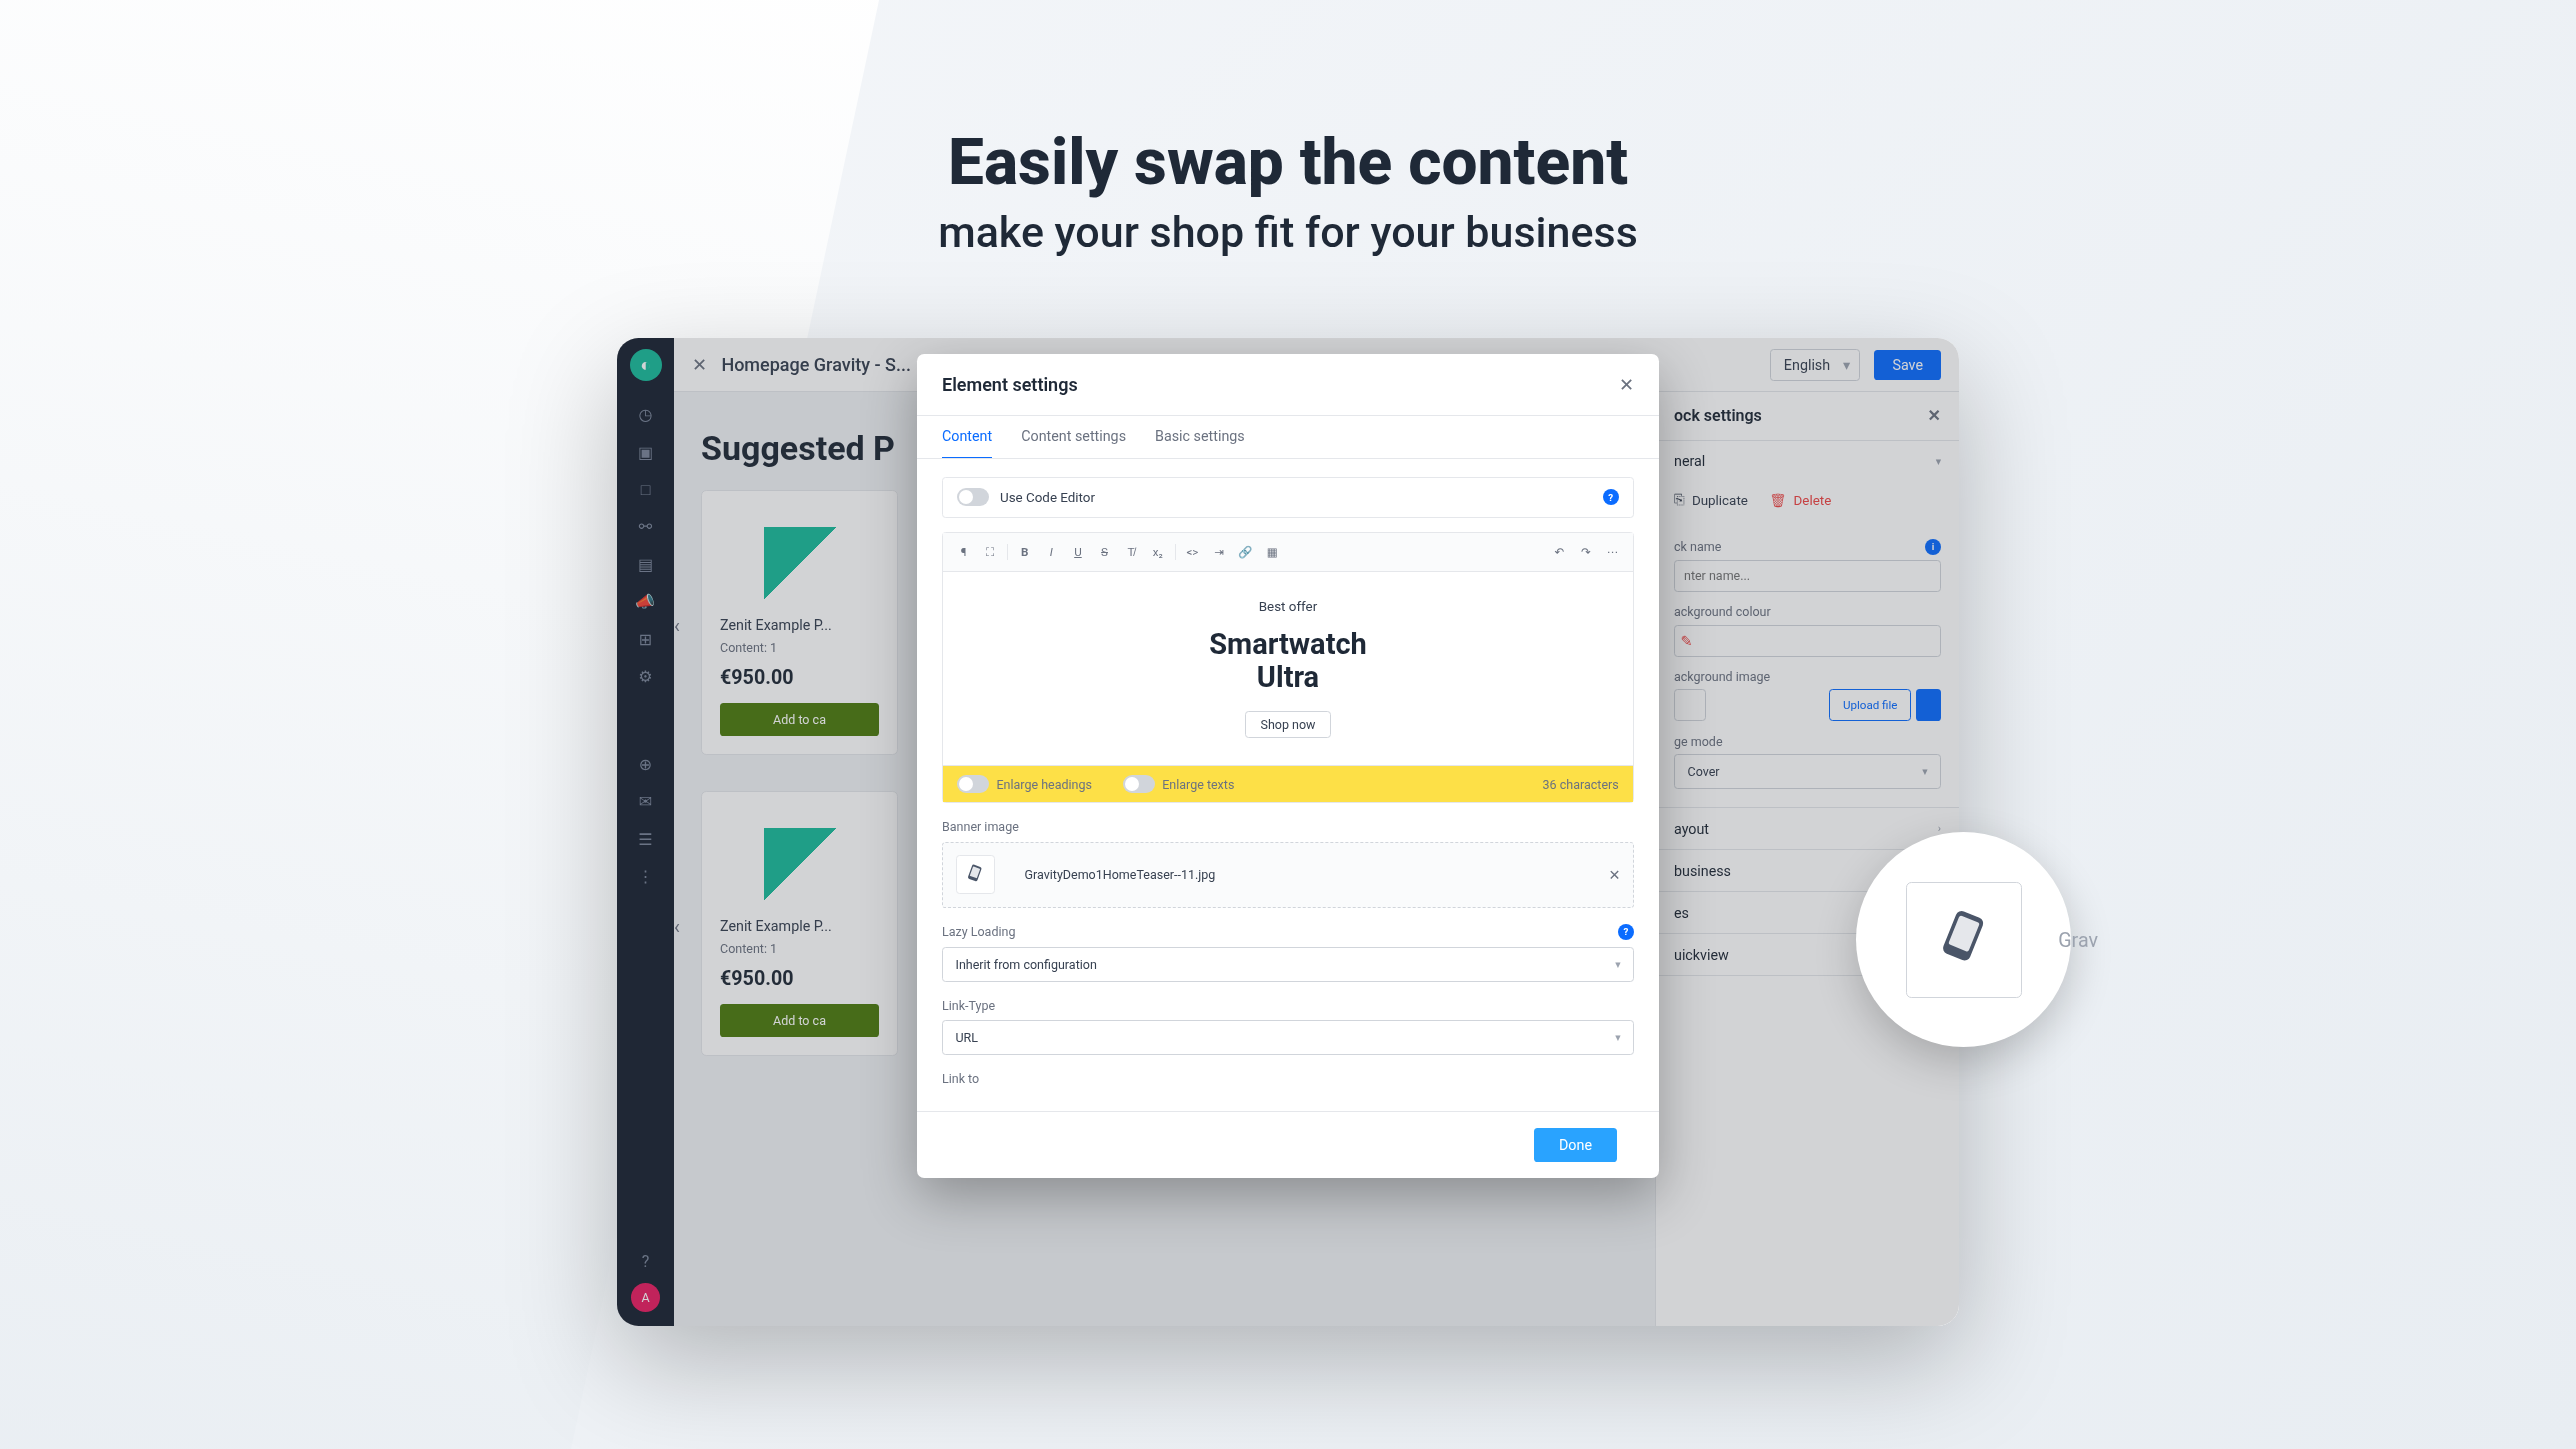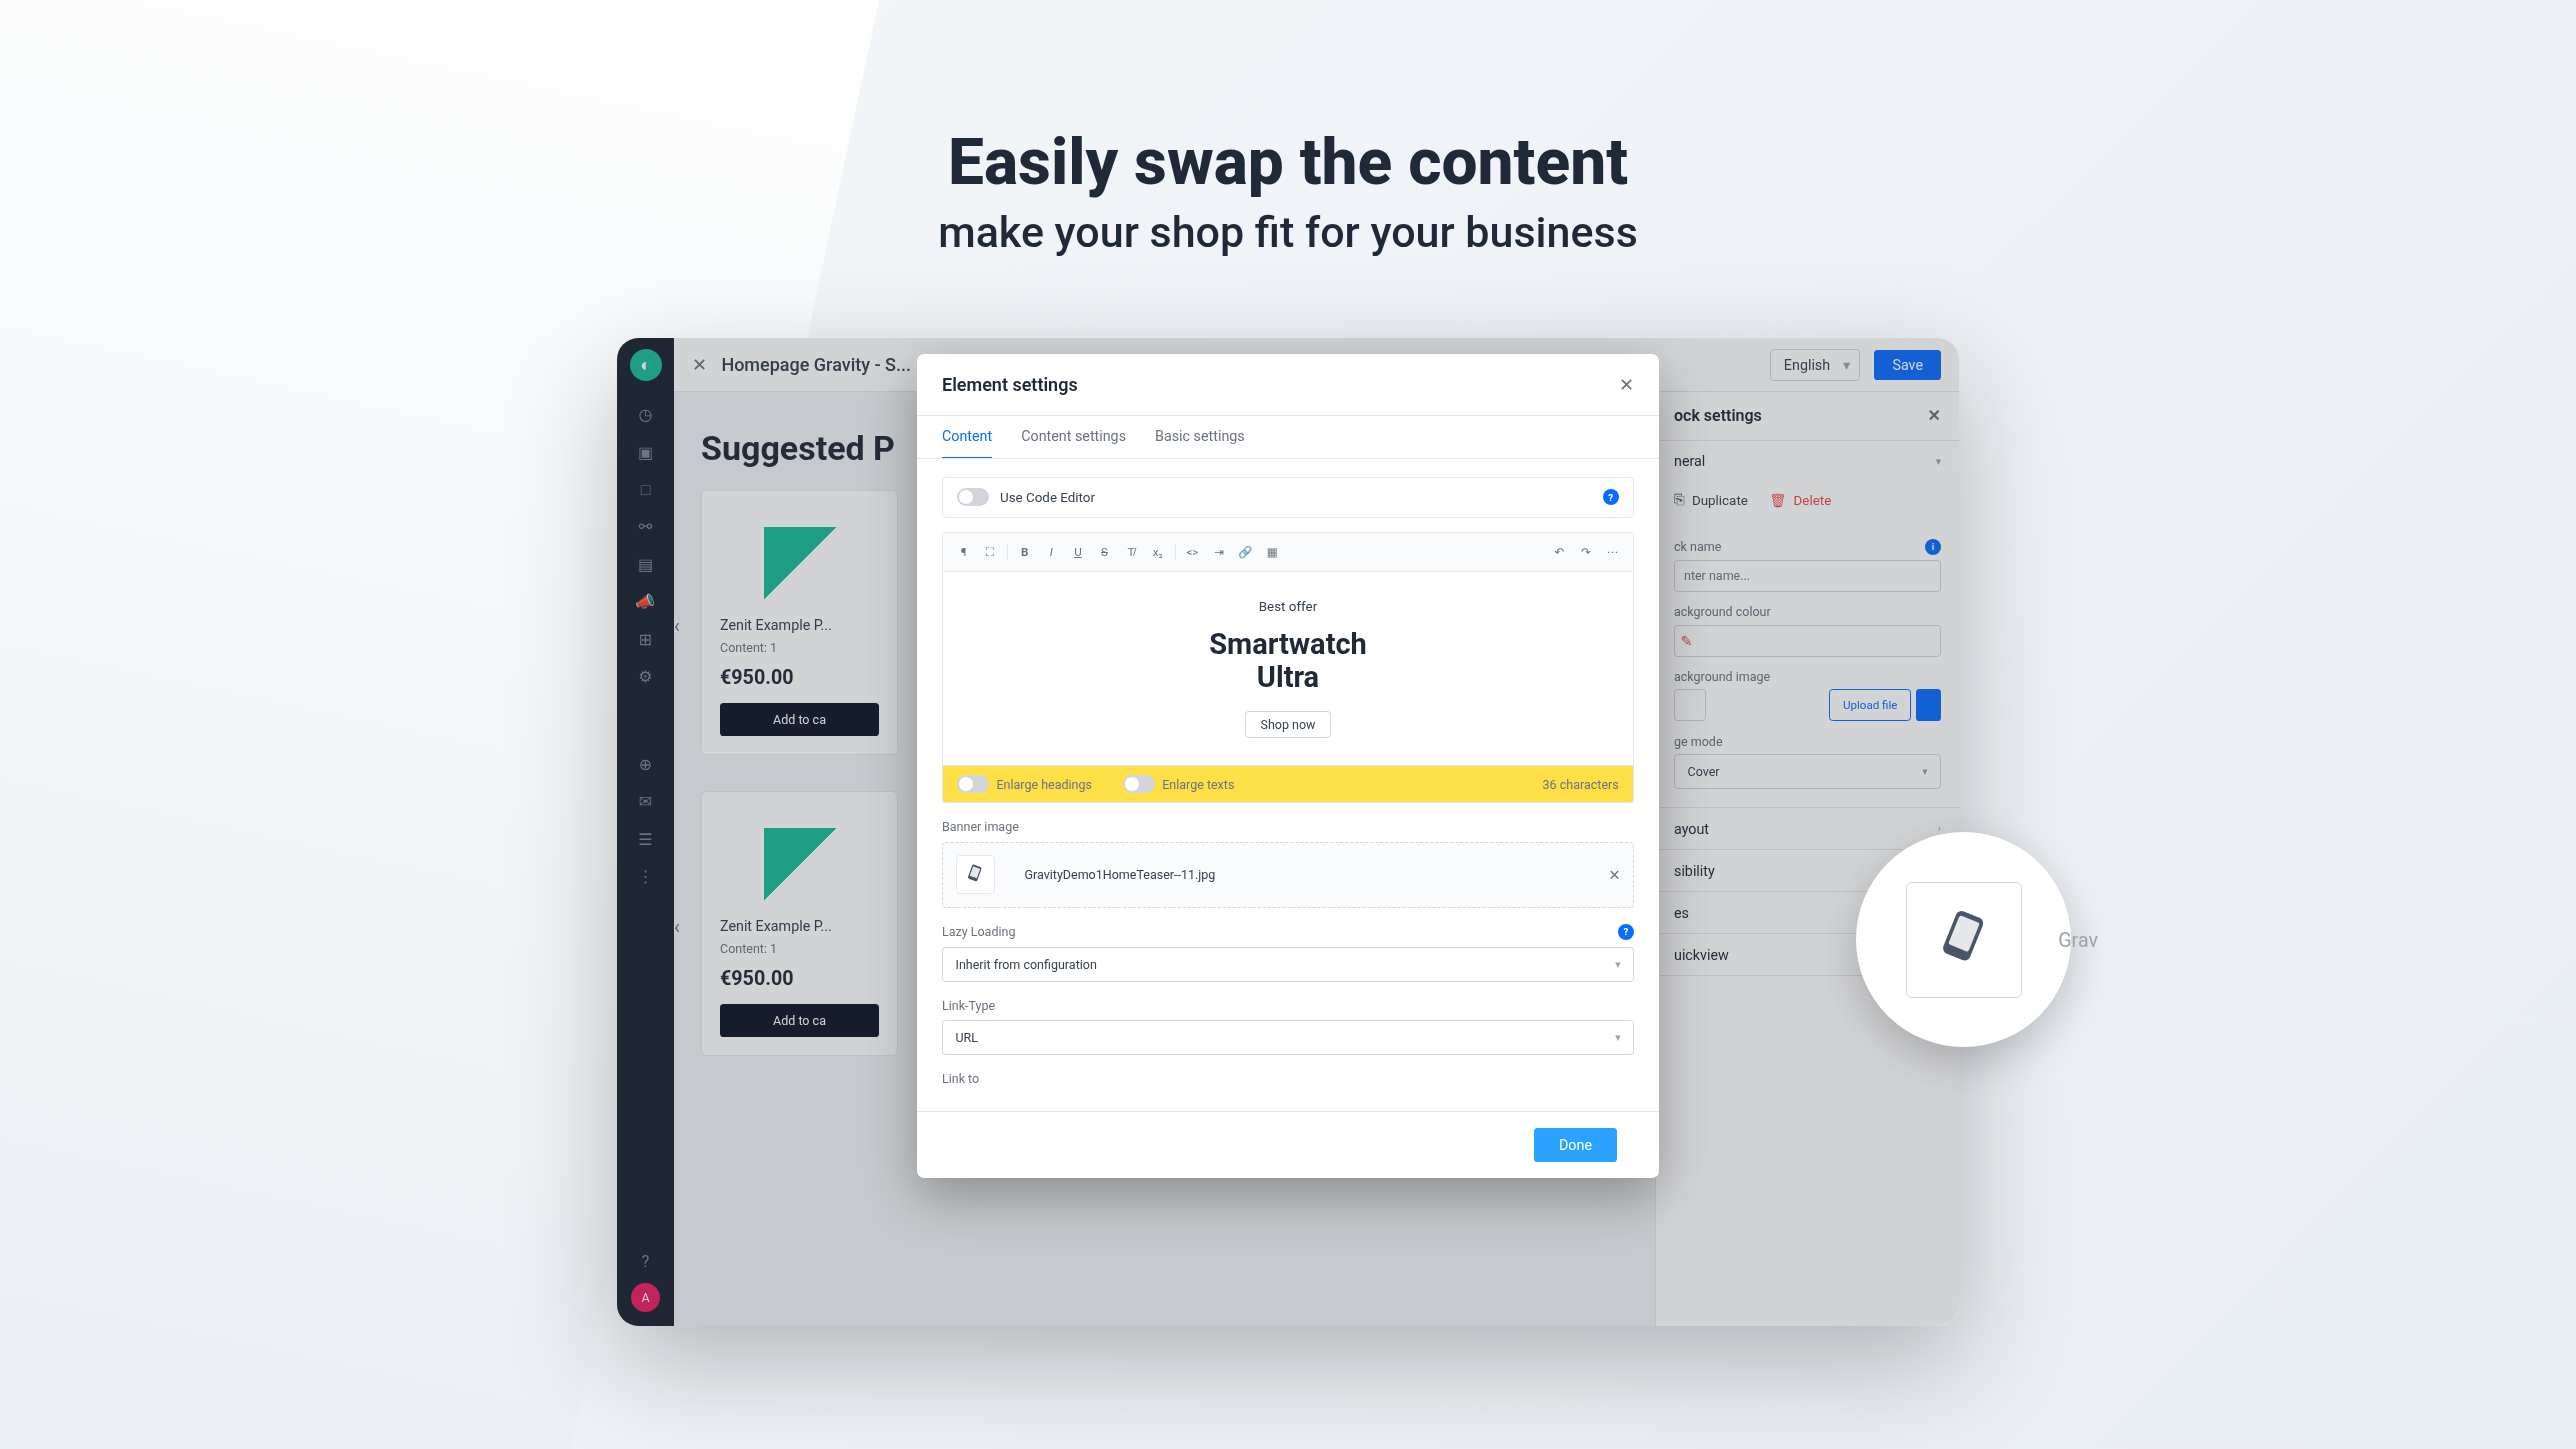--- a/index.html
+++ b/index.html
@@ -36,21 +36,21 @@
 .workspace { flex: 1; display: flex; }
 
 .canvas { flex: 1; padding: 36px 27px; overflow: hidden; }
 .canvas h2 { font-size: 34px; font-weight: 700; color: #1f2937; margin-bottom: 21.5px; }
 .product-card { background: #fff; border: 0.9px solid #e5e7eb; border-radius: 5.4px; padding: 18px; width: 197px; position: relative; }
 .carousel-arrow { position: absolute; left: -27px; top: 125px; width: 25px; height: 25px; color: #6b7280; font-size: 19.7px; }
 .product-img { width: 72px; height: 72px; margin: 18px auto; background: linear-gradient(135deg, #1abc9c 50%, transparent 50%); }
 .product-name { font-size: 14.3px; color: #374151; margin-bottom: 7.2px; }
 .product-meta { font-size: 12.5px; color: #6b7280; margin-bottom: 10.7px; }
 .product-price { font-size: 19.7px; font-weight: 700; color: #1f2937; margin-bottom: 14.3px; }
-.add-cart { background: #0f172a; color: #fff; border: none; border-radius: 3.6px; padding: 9px 18px; font-size: 12.5px; width: 100%; }
+.add-cart { background: #4d7c0f; color: #fff; border: none; border-radius: 3.6px; padding: 9px 18px; font-size: 12.5px; width: 100%; }
 
 .block-settings { width: 304px; background: #fff; border-left: 0.9px solid #e5e7eb; }
 .bs-header { padding: 14.3px 18px; border-bottom: 0.9px solid #e5e7eb; display: flex; justify-content: space-between; align-items: center; font-size: 16px; font-weight: 600; color: #1f2937; }
 .bs-section { border-bottom: 0.9px solid #e5e7eb; }
 .bs-section-head { padding: 12.5px 18px; display: flex; justify-content: space-between; align-items: center; font-size: 14.3px; color: #1f2937; }
 .bs-section-body { padding: 7.2px 18px 18px; }
 .bs-actions { display: flex; gap: 21.5px; padding: 10.7px 18px; }
 .bs-action { display: flex; align-items: center; gap: 7.2px; font-size: 13.4px; color: #374151; }
 .bs-action.delete { color: #ef4444; }
 .bs-label { font-size: 12.5px; color: #6b7280; margin-top: 12.5px; margin-bottom: 5.4px; display: flex; justify-content: space-between; }
@@ -238,21 +238,21 @@
               </div>
             </div>
             <div class="bs-section">
                 <div class="bs-section-head">
                   <span>ayout</span>
                   <span class="chev">›</span>
                 </div>
               </div>
             <div class="bs-section">
                 <div class="bs-section-head">
-                  <span>sibility</span>
+                  <span>business</span>
                   <span class="chev">›</span>
                 </div>
               </div>
             <div class="bs-section">
                 <div class="bs-section-head">
                   <span>es</span>
                   <span class="chev">›</span>
                 </div>
               </div>
             <div class="bs-section">

